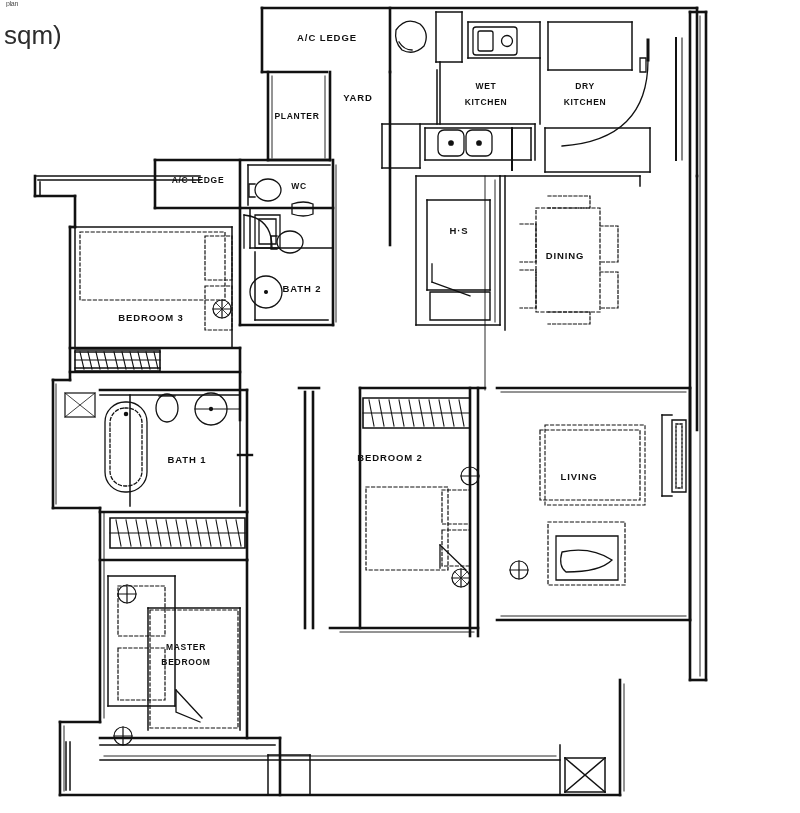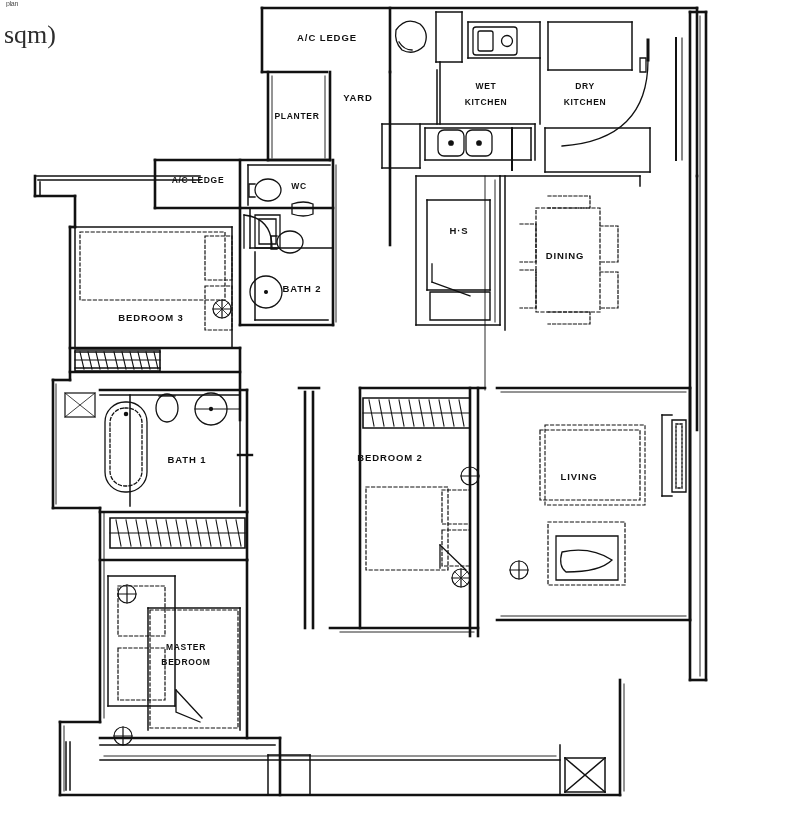--- a/index.html
+++ b/index.html
@@ -33,21 +33,21 @@
     overflow: hidden;
     height: 7px;
     font-family: "Liberation Sans", sans-serif;
   }
   .sqm-text {
     position: absolute;
     left: 4px;
     top: 20px;
     font-size: 26px;
     color: #2d2d2d;
-    font-family: Liberation Serif, serif;
+    font-family: Liberation Sans, sans-serif;
     letter-spacing: 0px;
   }
   #plan-svg {
     position: absolute;
     left: 0;
     top: 0;
   }
   .rm-label {
     font-family: "Liberation Sans", sans-serif;
     font-size: 9.5px;

